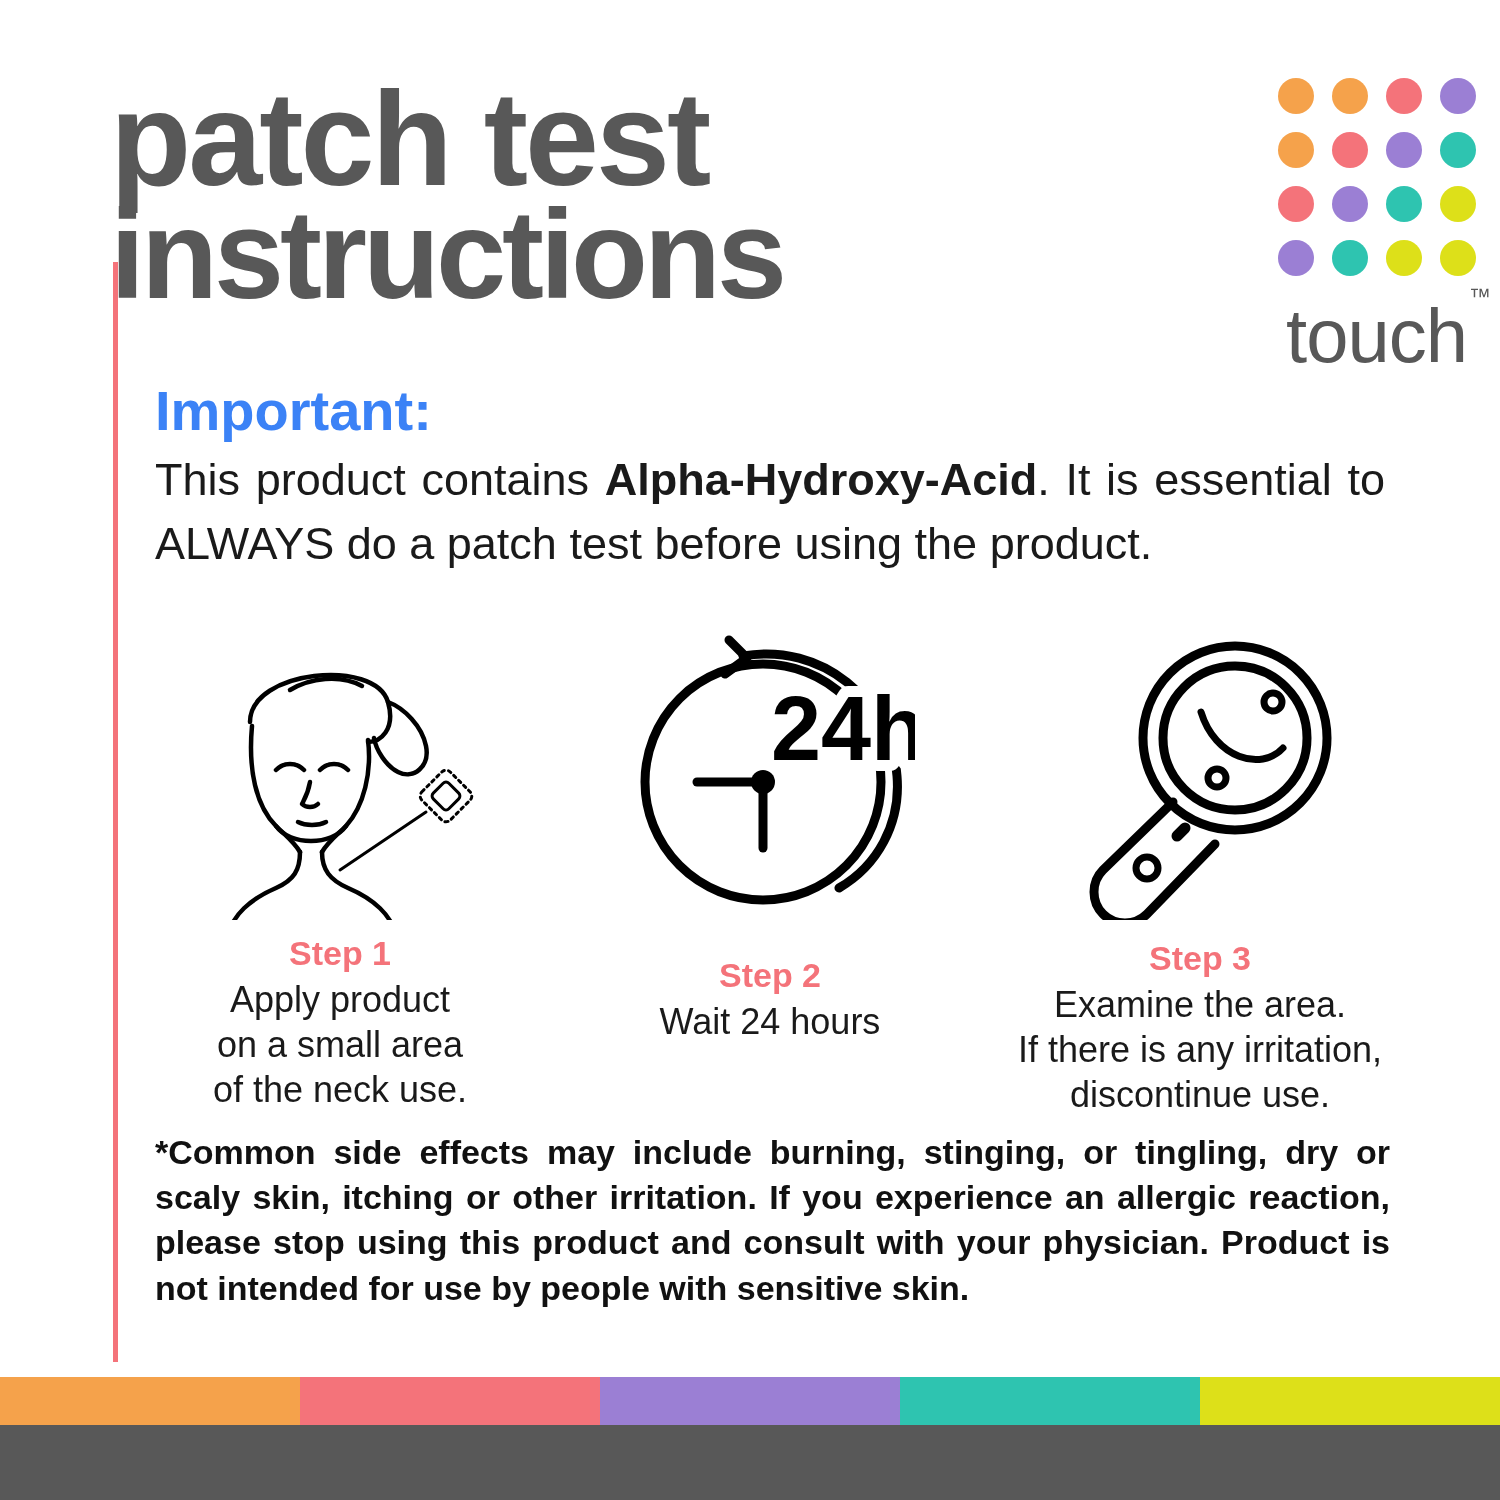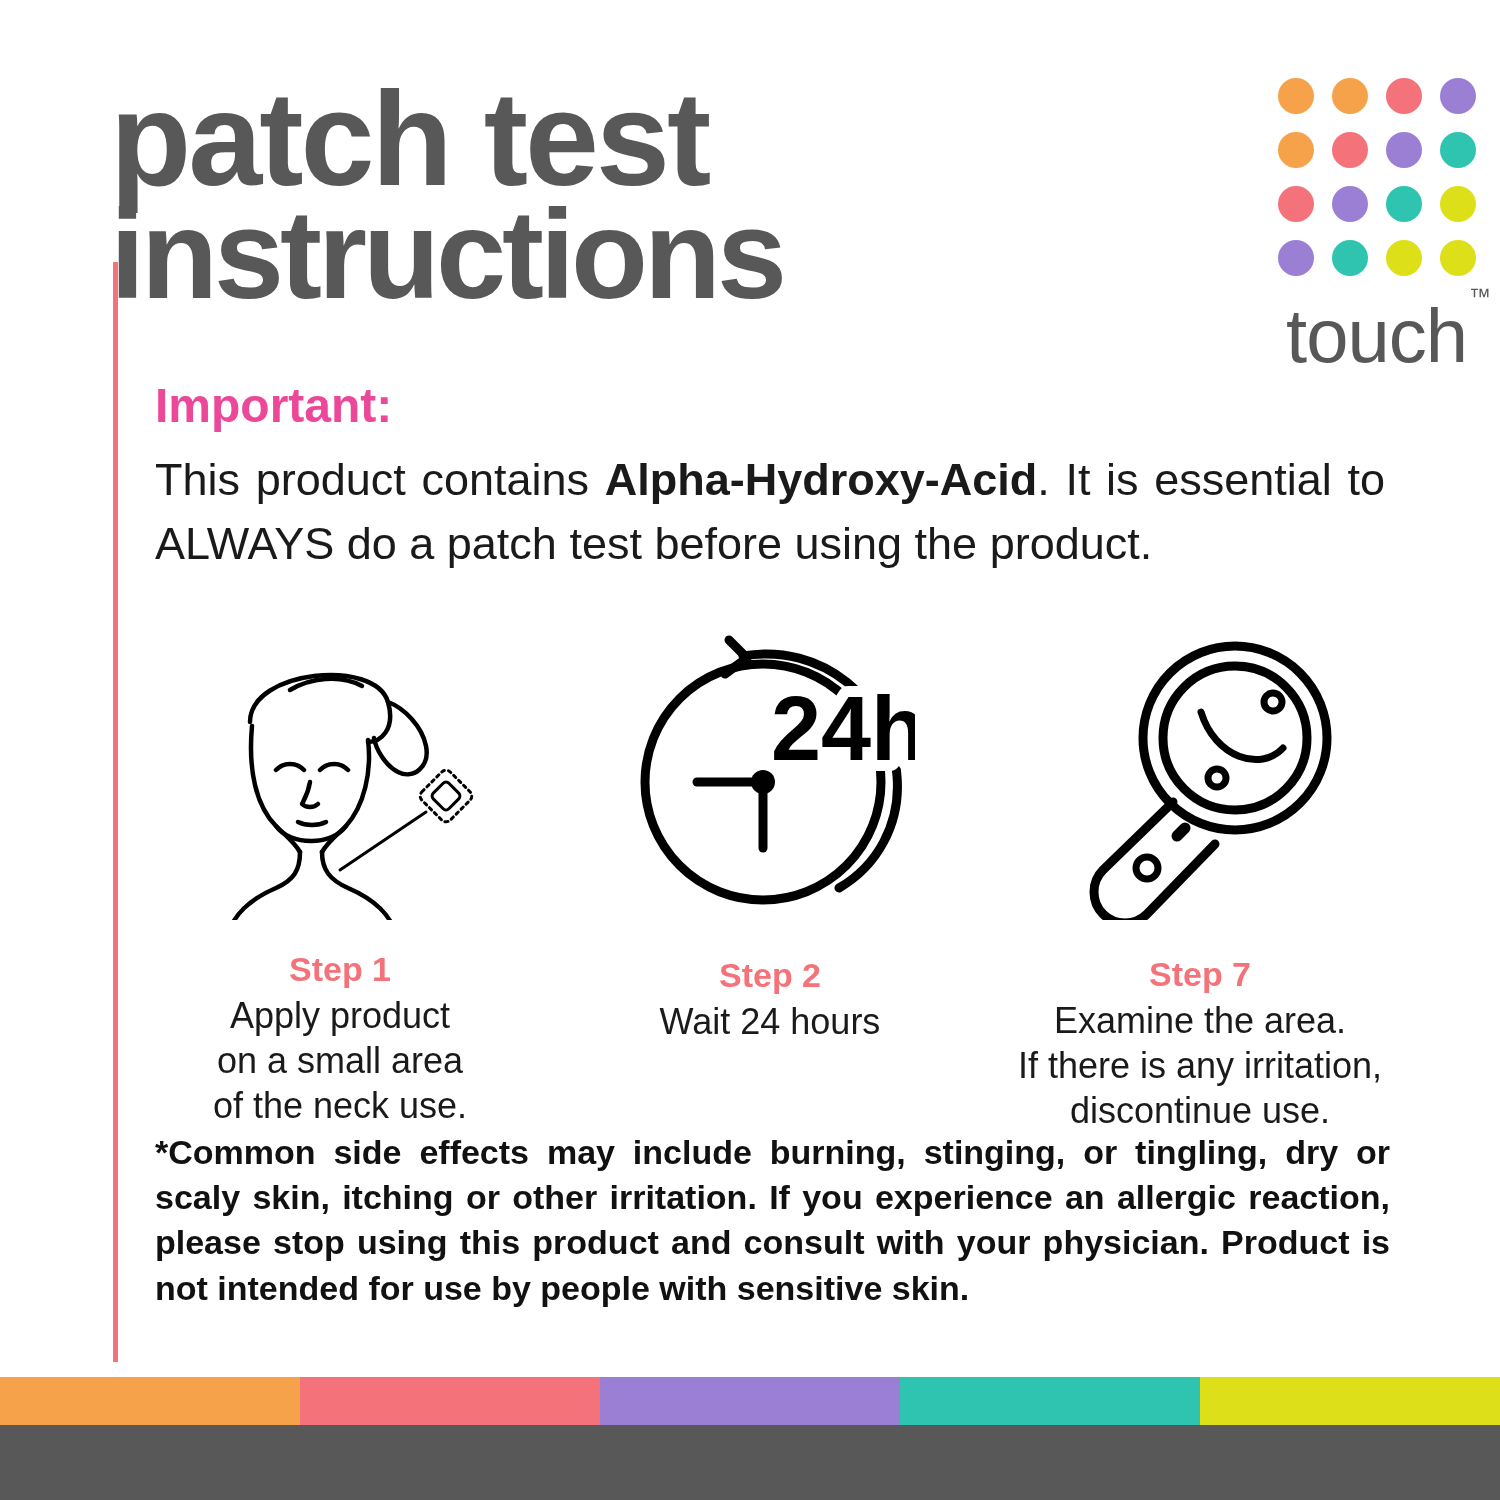--- a/index.html
+++ b/index.html
@@ -94,23 +94,23 @@
     width: 5px;
     height: 1100px;
     background: #f4737a;
   }
 
   
   .important {
     position: absolute;
     left: 155px;
     top: 378px;
-    font-size: 48px;
+    font-size: 56px;
     font-weight: bold;
-    color: #ec4899;
+    color: #3b82f6;
   }
   .intro {
     position: absolute;
     left: 155px;
     top: 440px;
     width: 1230px;
     font-size: 45px;
     line-height: 1.42;
     color: #1a1a1a;
     text-align: justify;
@@ -135,21 +135,21 @@
   .step-art {
     height: 290px;
     display: flex;
     align-items: flex-start;
     justify-content: center;
   }
   .step-label {
     color: #f4737a;
     font-weight: bold;
     font-size: 34px;
-    margin-top: 30px;
+    margin-top: 14px;
   }
   .step-desc {
     font-size: 36px;
     color: #1a1a1a;
     line-height: 1.25;
     margin-top: 4px;
   }
   .step.s2 .step-art { height: 300px; }
   .step.s2 .step-label { margin-top: 26px; }
   .step.s3 .step-art { height: 295px; }
@@ -296,21 +296,21 @@
 
           <path d="M146 82 C160 128 206 142 228 118" stroke-width="7"></path>
           <circle cx="218" cy="72" r="9" stroke-width="7"></circle>
           <circle cx="162" cy="148" r="9" stroke-width="7"></circle>
 
           <path d="M118 172 L48 240 C36 252 36 272 48 284 C60 296 80 296 92 284 L160 214"></path>
           <circle cx="92" cy="238" r="11" stroke-width="7"></circle>
           <path d="M122 206 L130 198" stroke-width="11"></path>
         </svg>
       </div>
-      <div class="step-label">Step 7</div>
+      <div class="step-label">Step 3</div>
       <div class="step-desc" style="white-space:pre-line">Examine the area.
 If there is any irritation,
 discontinue use.</div>
     </div>
   </div>
 
   <div class="footnote">*Common side effects may include burning, stinging, or tingling, dry or scaly skin, itching or other irritation. If you experience an allergic reaction, please stop using this product and consult with your physician. Product is not intended for use by people with sensitive skin.</div>
 
   <div class="color-bar">
     <div style="background: rgb(245, 162, 75);"></div>

